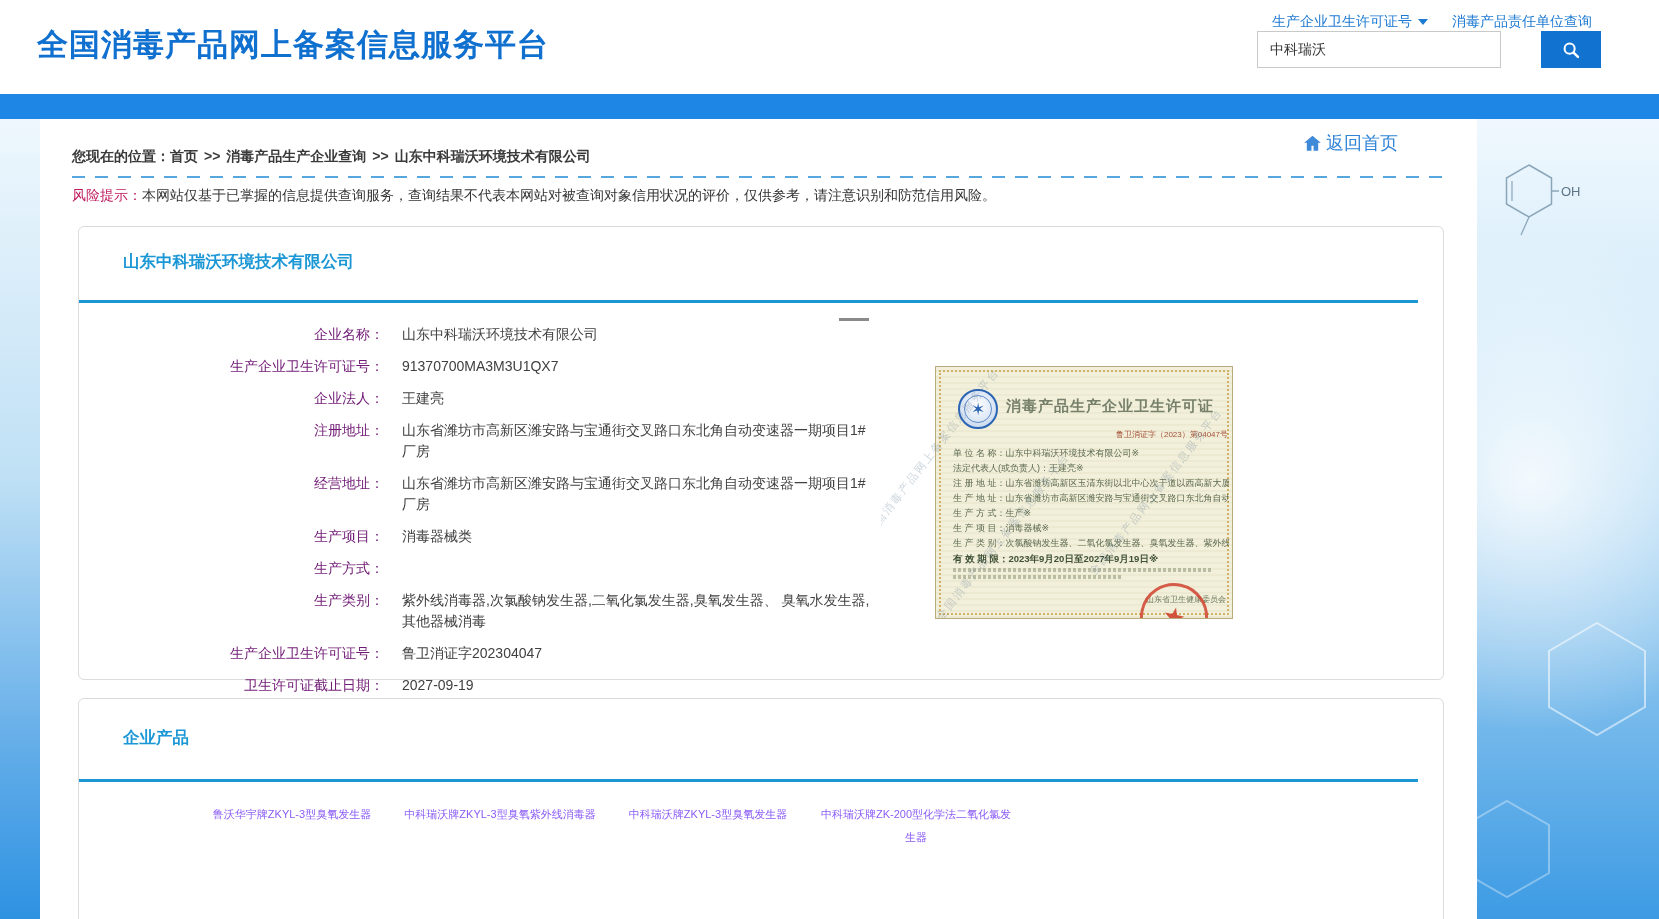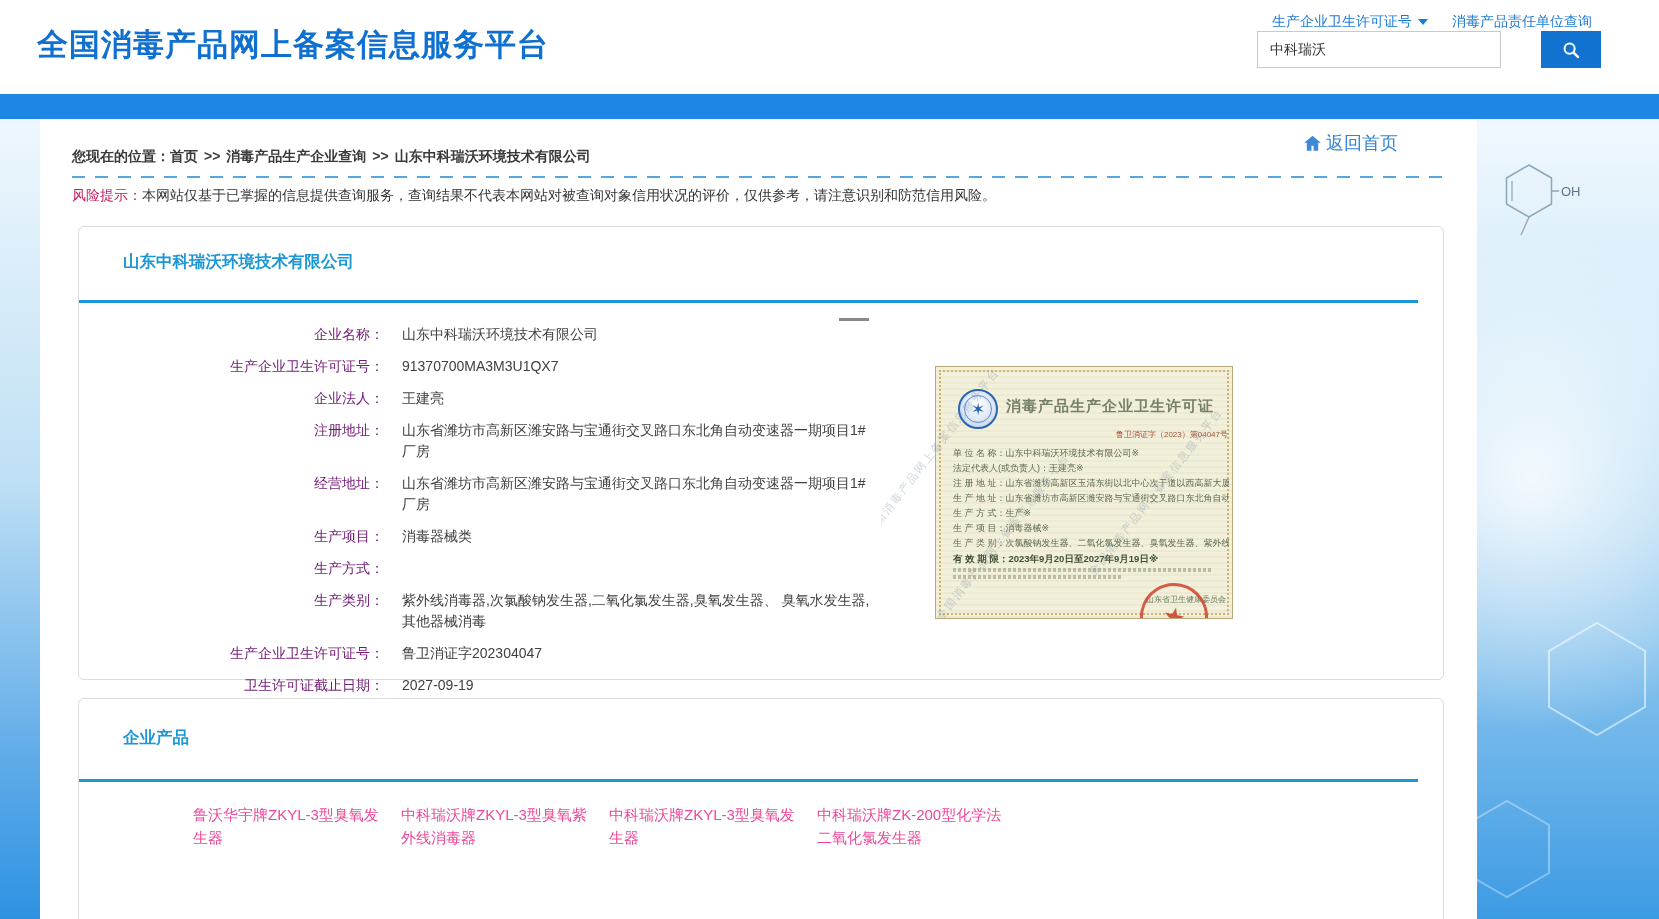--- a/index.html
+++ b/index.html
@@ -96,22 +96,22 @@
                border:3px solid rgba(205,55,35,.8); border-radius:50%;
                display:flex; align-items:center; justify-content:center; transform:rotate(12deg); }
   .cert-seal span { font-size:26px; color:rgba(205,55,35,.85); }
   .wm { position:absolute; font-size:11px; letter-spacing:2px; color:rgba(98,128,152,.32);
         white-space:nowrap; transform:rotate(-52deg); transform-origin:left top; z-index:5; }
   .wm1 { left:-18px; top:210px; } .wm2 { left:52px; top:295px; } .wm3 { left:205px; top:250px; }
 
   
   .product-grid { position:absolute; left:110px; top:104px; width:832px; display:grid;
                   grid-template-columns:repeat(4,206px); column-gap:2px; row-gap:22px; }
-  .product-grid a { display:block; font-size:15px; line-height:23px;
-                    color:#ec4899; text-decoration:none; cursor:pointer; padding:0 4px; }
+  .product-grid a { display:block; text-align:center; font-size:11px; line-height:23px;
+                    color:#8b5cf6; text-decoration:none; cursor:pointer; padding:0 4px; }
 </style>
 </head>
 <body>
 
 <div id="page">
 
   <div class="site-title">全国消毒产品网上备案信息服务平台</div>
 
   <div class="top-nav">
     <a>

